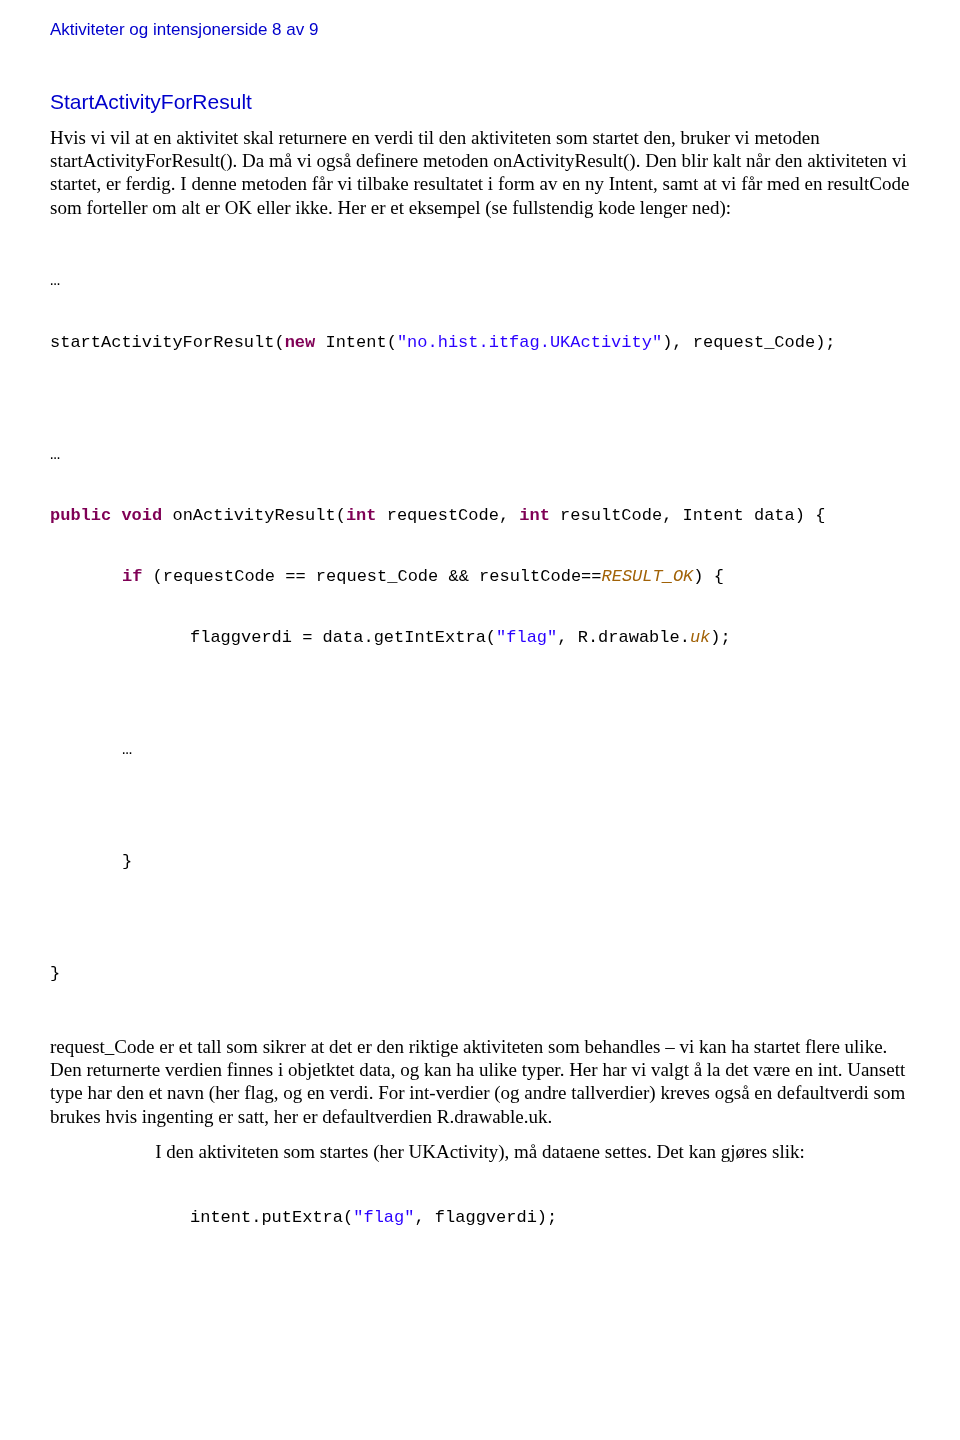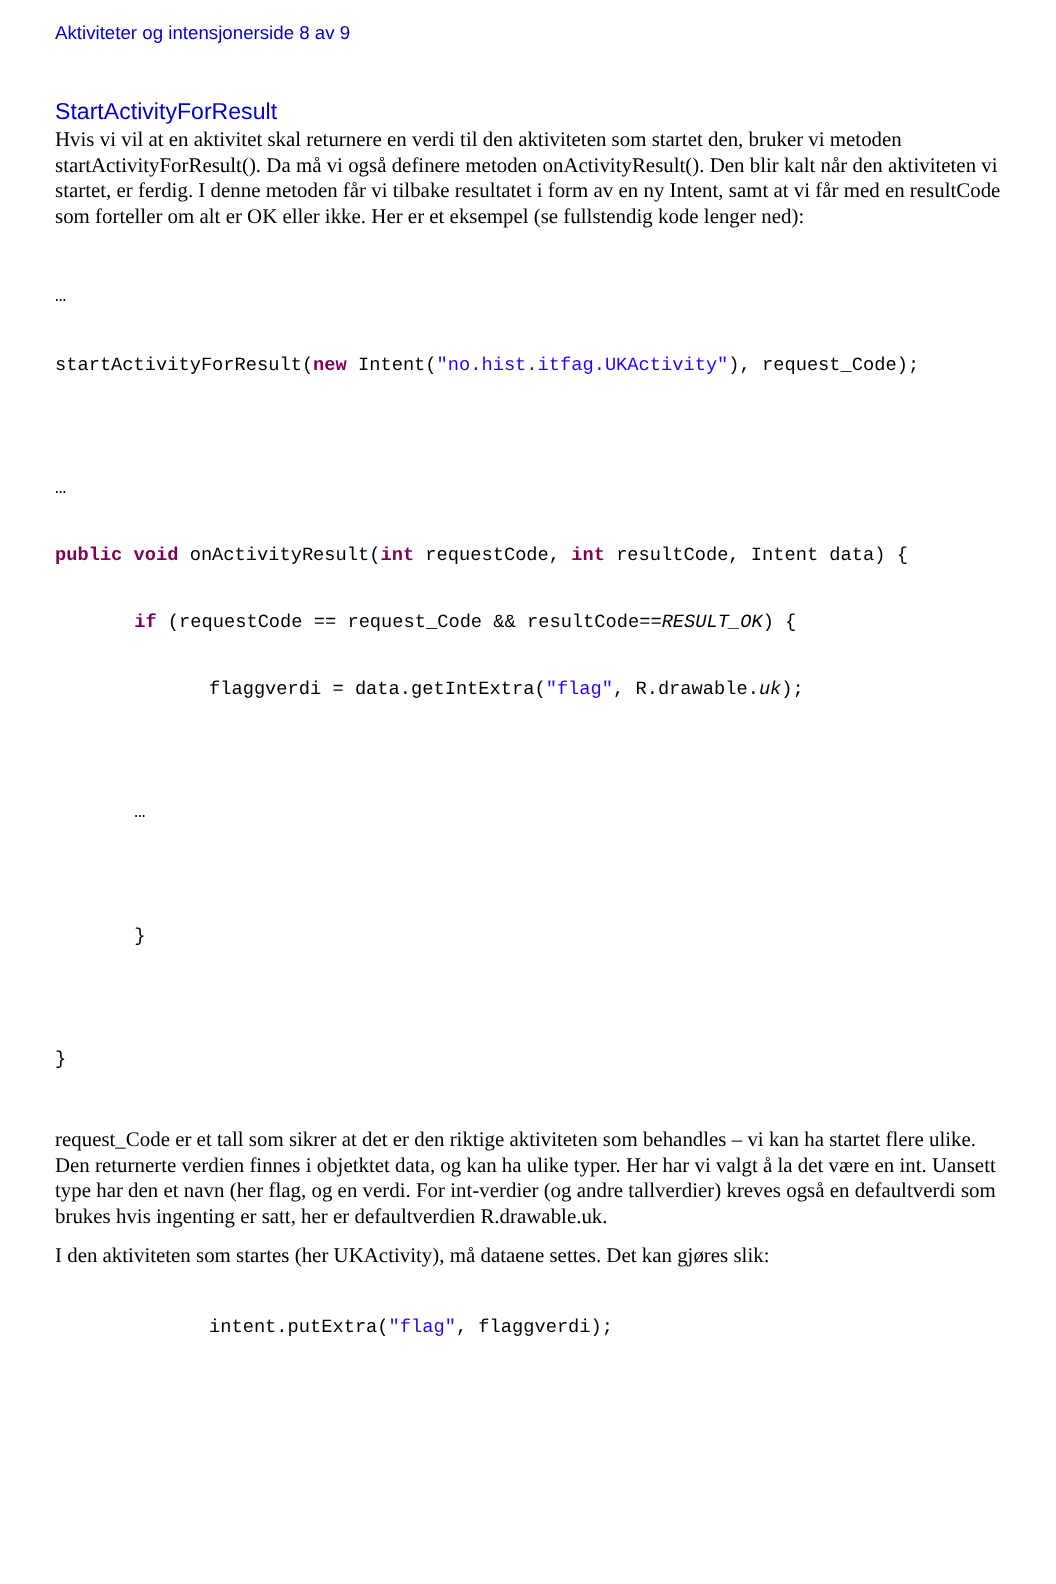--- a/index.html
+++ b/index.html
@@ -22,43 +22,44 @@
     justify-content: flex-start;
     color: #0000cc;
     font-family: Arial, Helvetica, sans-serif;
     font-size: 17px;
     margin-bottom: 50px;
   }
   .section-title {
     color: #0000cc;
     font-family: Arial, Helvetica, sans-serif;
     font-size: 21px;
-    margin-bottom: 2px;
+    margin-bottom: 12px;
   }
   .para {
     font-size: 19px;
     line-height: 1.22;
     margin-bottom: 12px;
   }
   .para-tight {
     font-size: 19px;
     line-height: 1.22;
     margin-bottom: 4px;
+    text-align: center;
   }
   .code {
     font-family: "Courier New", Courier, monospace;
     font-size: 17px;
     white-space: pre;
     line-height: 1.2;
   }
   .code-indent3 { padding-left: 140px; }
   .code-indent15 { padding-left: 72px; }
   .kw { color: #7f0055; font-weight: bold; text-align: center; }
   .str { color: #2a00ff; }
-  .const { color: #000000; font-style: italic; }
+  .const { color: #a16207; font-style: italic; }
   .spacer-sm { height: 10px; }
 </style>
 </head>
 <body>
 
 <div class="page">
 
   <div class="header-row">
     <span>Aktiviteter og intensjoner</span>
     <span>side 8 av 9</span>

